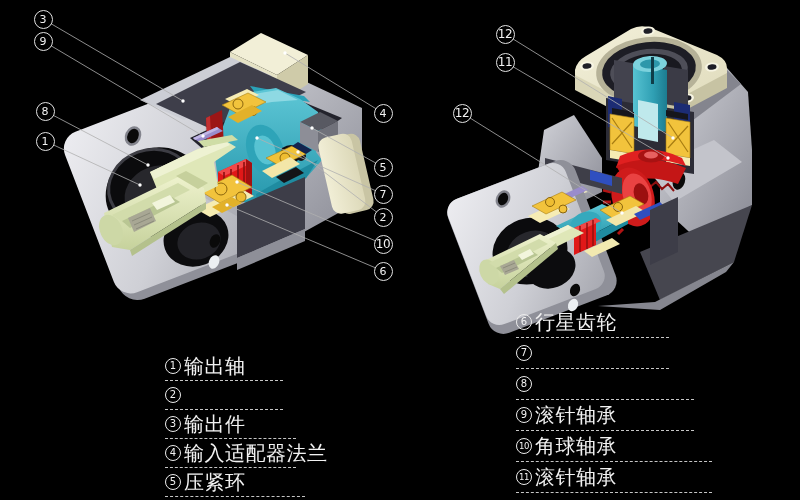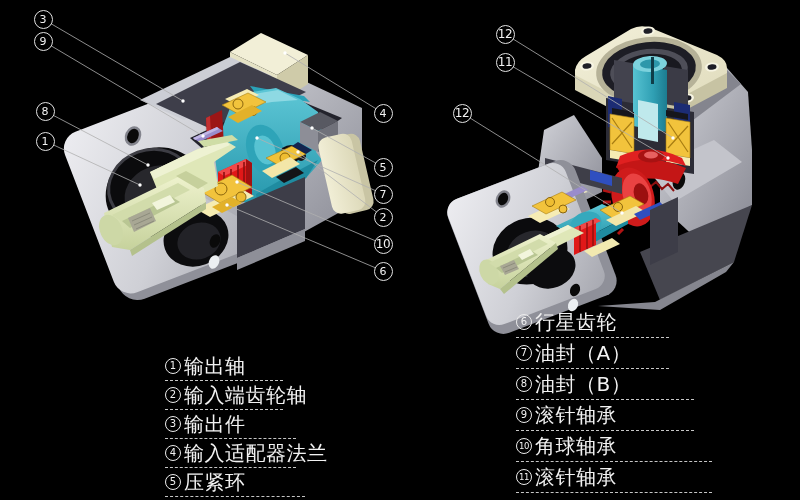--- a/index.html
+++ b/index.html
@@ -358,21 +358,20 @@
       <div class="callout two" style="left: 452.5px; top: 103.5px;">12</div>
     </div>
 
 <ul id="legend-left" class="legend">
       <li>
         <span class="lnum">1</span>
         <span class="llabel">输出轴</span>
       </li>
       <li>
         <span class="lnum">2</span>
-        <span class="llabel">输入端齿轮轴</span>
       </li>
       <li>
         <span class="lnum">3</span>
         <span class="llabel">输出件</span>
       </li>
       <li>
         <span class="lnum">4</span>
         <span class="llabel">输入适配器法兰</span>
       </li>
       <li>
@@ -380,25 +379,23 @@
         <span class="llabel">压紧环</span>
       </li>
     </ul>
 <ul id="legend-right" class="legend">
       <li>
         <span class="lnum">6</span>
         <span class="llabel">行星齿轮</span>
       </li>
       <li>
         <span class="lnum">7</span>
-        <span class="llabel">油封（A）</span>
       </li>
       <li>
         <span class="lnum">8</span>
-        <span class="llabel">油封（B）</span>
       </li>
       <li>
         <span class="lnum">9</span>
         <span class="llabel">滚针轴承</span>
       </li>
       <li>
         <span class="lnum two">10</span>
         <span class="llabel">角球轴承</span>
       </li>
       <li>

